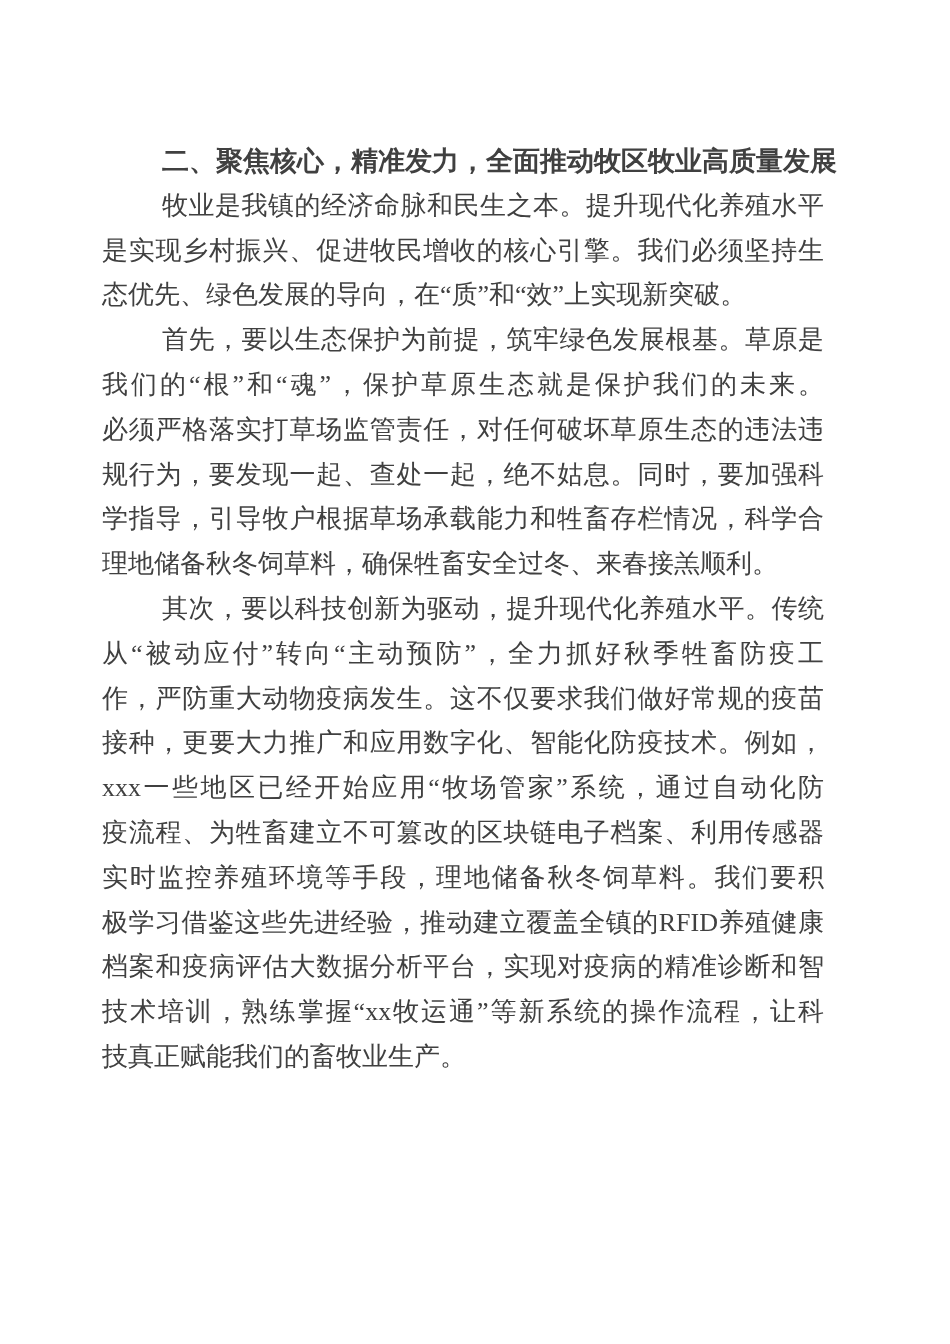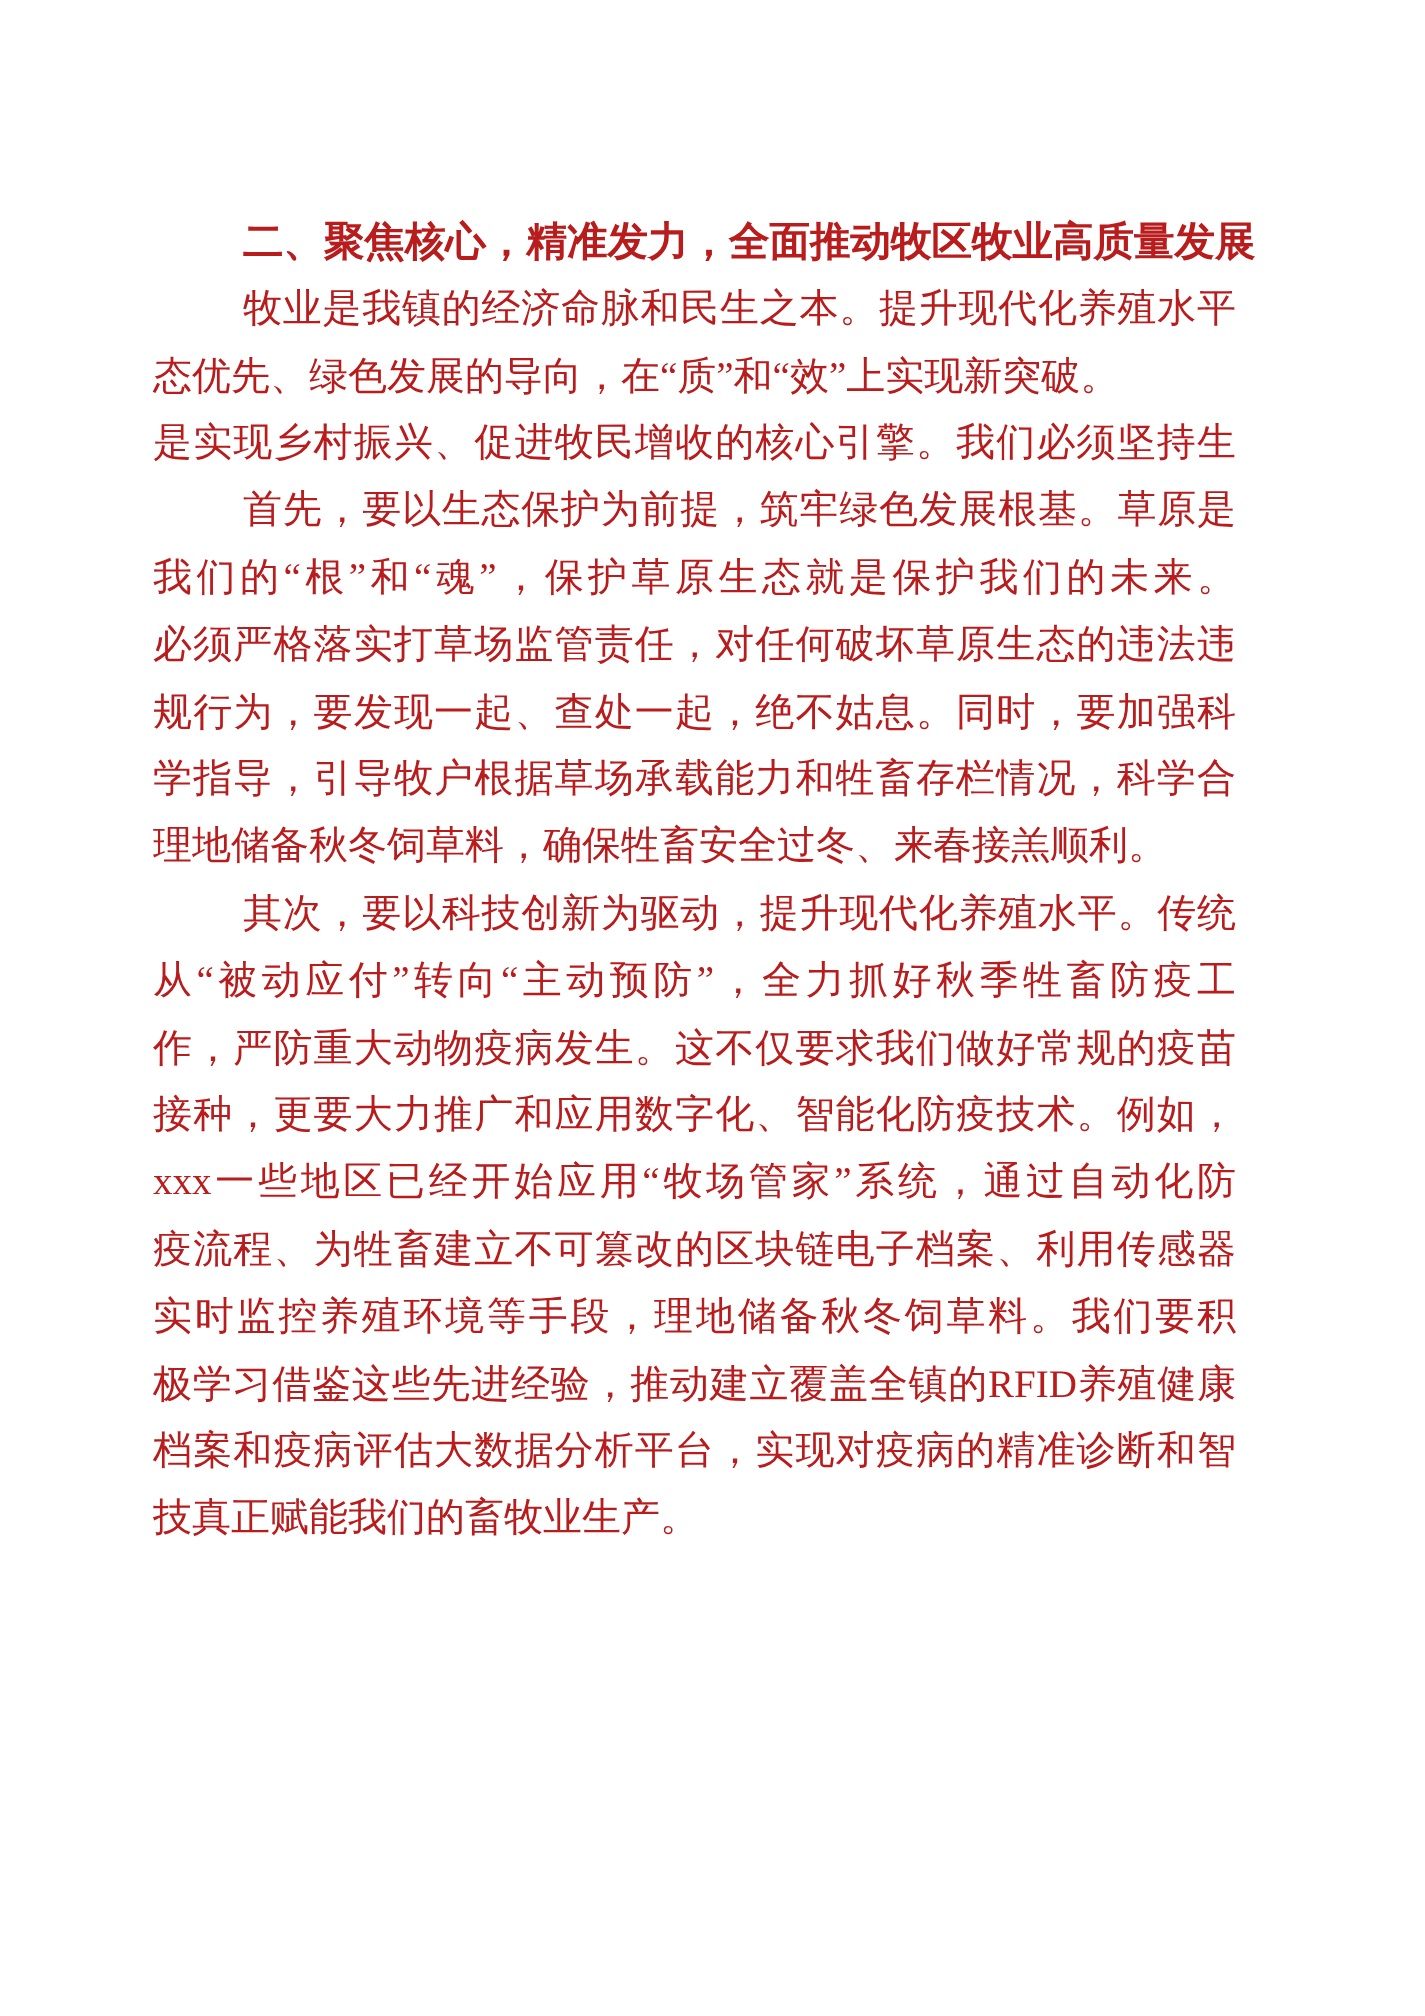--- a/index.html
+++ b/index.html
@@ -18,21 +18,21 @@
   .doc {
     position: absolute;
     left: 102px;
     top: 139px;
     width: 722px;
   }
   .line {
     height: 44.8px;
     line-height: 44.8px;
     font-size: 26px;
-    color: #b91c1c;
+    color: #404040;
     text-align: left;
     white-space: normal;
   }
   
   .line.j {
     text-align: justify;
     text-align-last: justify;
     text-justify: inter-character;
   }
   
@@ -48,34 +48,35 @@
   }
 </style>
 </head>
 <body>
 
 <div class="doc">
 
   <div class="line heading indent">二、聚焦核心，精准发力，全面推动牧区牧业高质量发展</div>
 
   <div class="line j indent">牧业是我镇的经济命脉和民生之本。提升现代化养殖水平</div>
+  <div class="line j">是实现乡村振兴、促进牧民增收的核心引擎。我们必须坚持生</div>
   <div class="line">态优先、绿色发展的导向，在“质”和“效”上实现新突破。</div>
-  <div class="line j">是实现乡村振兴、促进牧民增收的核心引擎。我们必须坚持生</div>
 
   <div class="line j indent">首先，要以生态保护为前提，筑牢绿色发展根基。草原是</div>
   <div class="line j">我们的“根”和“魂”，保护草原生态就是保护我们的未来。</div>
   <div class="line j">必须严格落实打草场监管责任，对任何破坏草原生态的违法违</div>
   <div class="line j">规行为，要发现一起、查处一起，绝不姑息。同时，要加强科</div>
   <div class="line j">学指导，引导牧户根据草场承载能力和牲畜存栏情况，科学合</div>
   <div class="line">理地储备秋冬饲草料，确保牲畜安全过冬、来春接羔顺利。</div>
 
   <div class="line j indent">其次，要以科技创新为驱动，提升现代化养殖水平。传统</div>
   <div class="line j">从“被动应付”转向“主动预防”，全力抓好秋季牲畜防疫工</div>
   <div class="line j">作，严防重大动物疫病发生。这不仅要求我们做好常规的疫苗</div>
   <div class="line j">接种，更要大力推广和应用数字化、智能化防疫技术。例如，</div>
   <div class="line j">xxx一些地区已经开始应用“牧场管家”系统，通过自动化防</div>
   <div class="line j">疫流程、为牲畜建立不可篡改的区块链电子档案、利用传感器</div>
   <div class="line j">实时监控养殖环境等手段，理地储备秋冬饲草料。我们要积</div>
   <div class="line j">极学习借鉴这些先进经验，推动建立覆盖全镇的RFID养殖健康</div>
   <div class="line j">档案和疫病评估大数据分析平台，实现对疫病的精准诊断和智</div>
+  <div class="line j">技术培训，熟练掌握“xx牧运通”等新系统的操作流程，让科</div>
   <div class="line">技真正赋能我们的畜牧业生产。</div>
 
 </div>
 
 </body></html>

